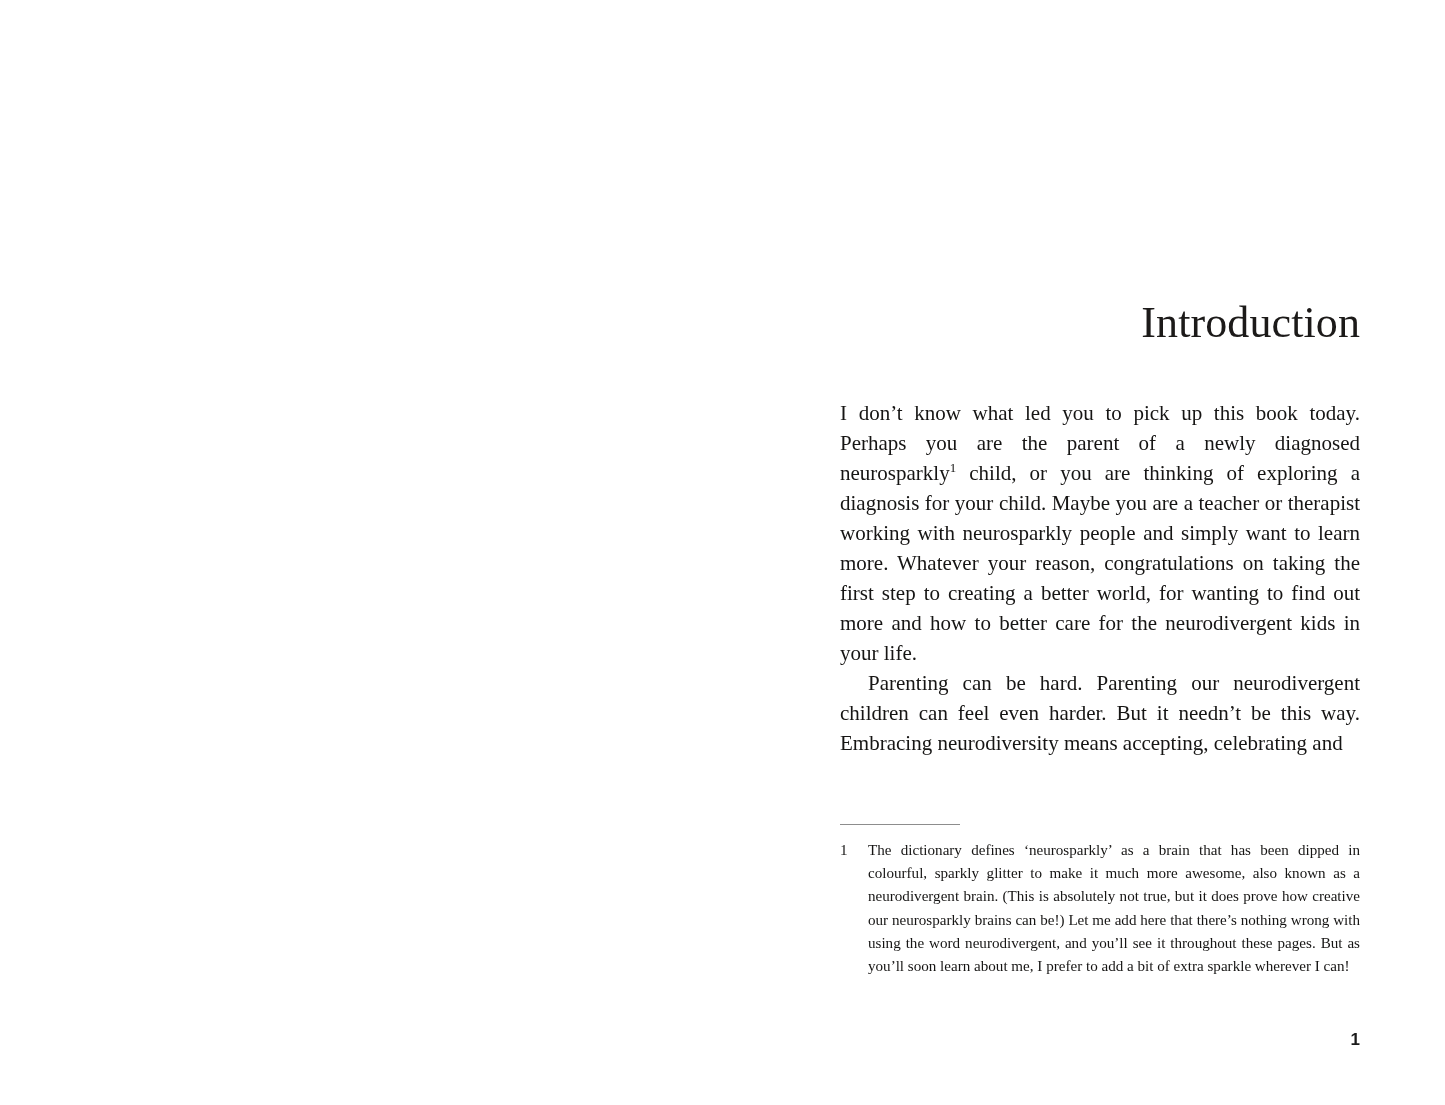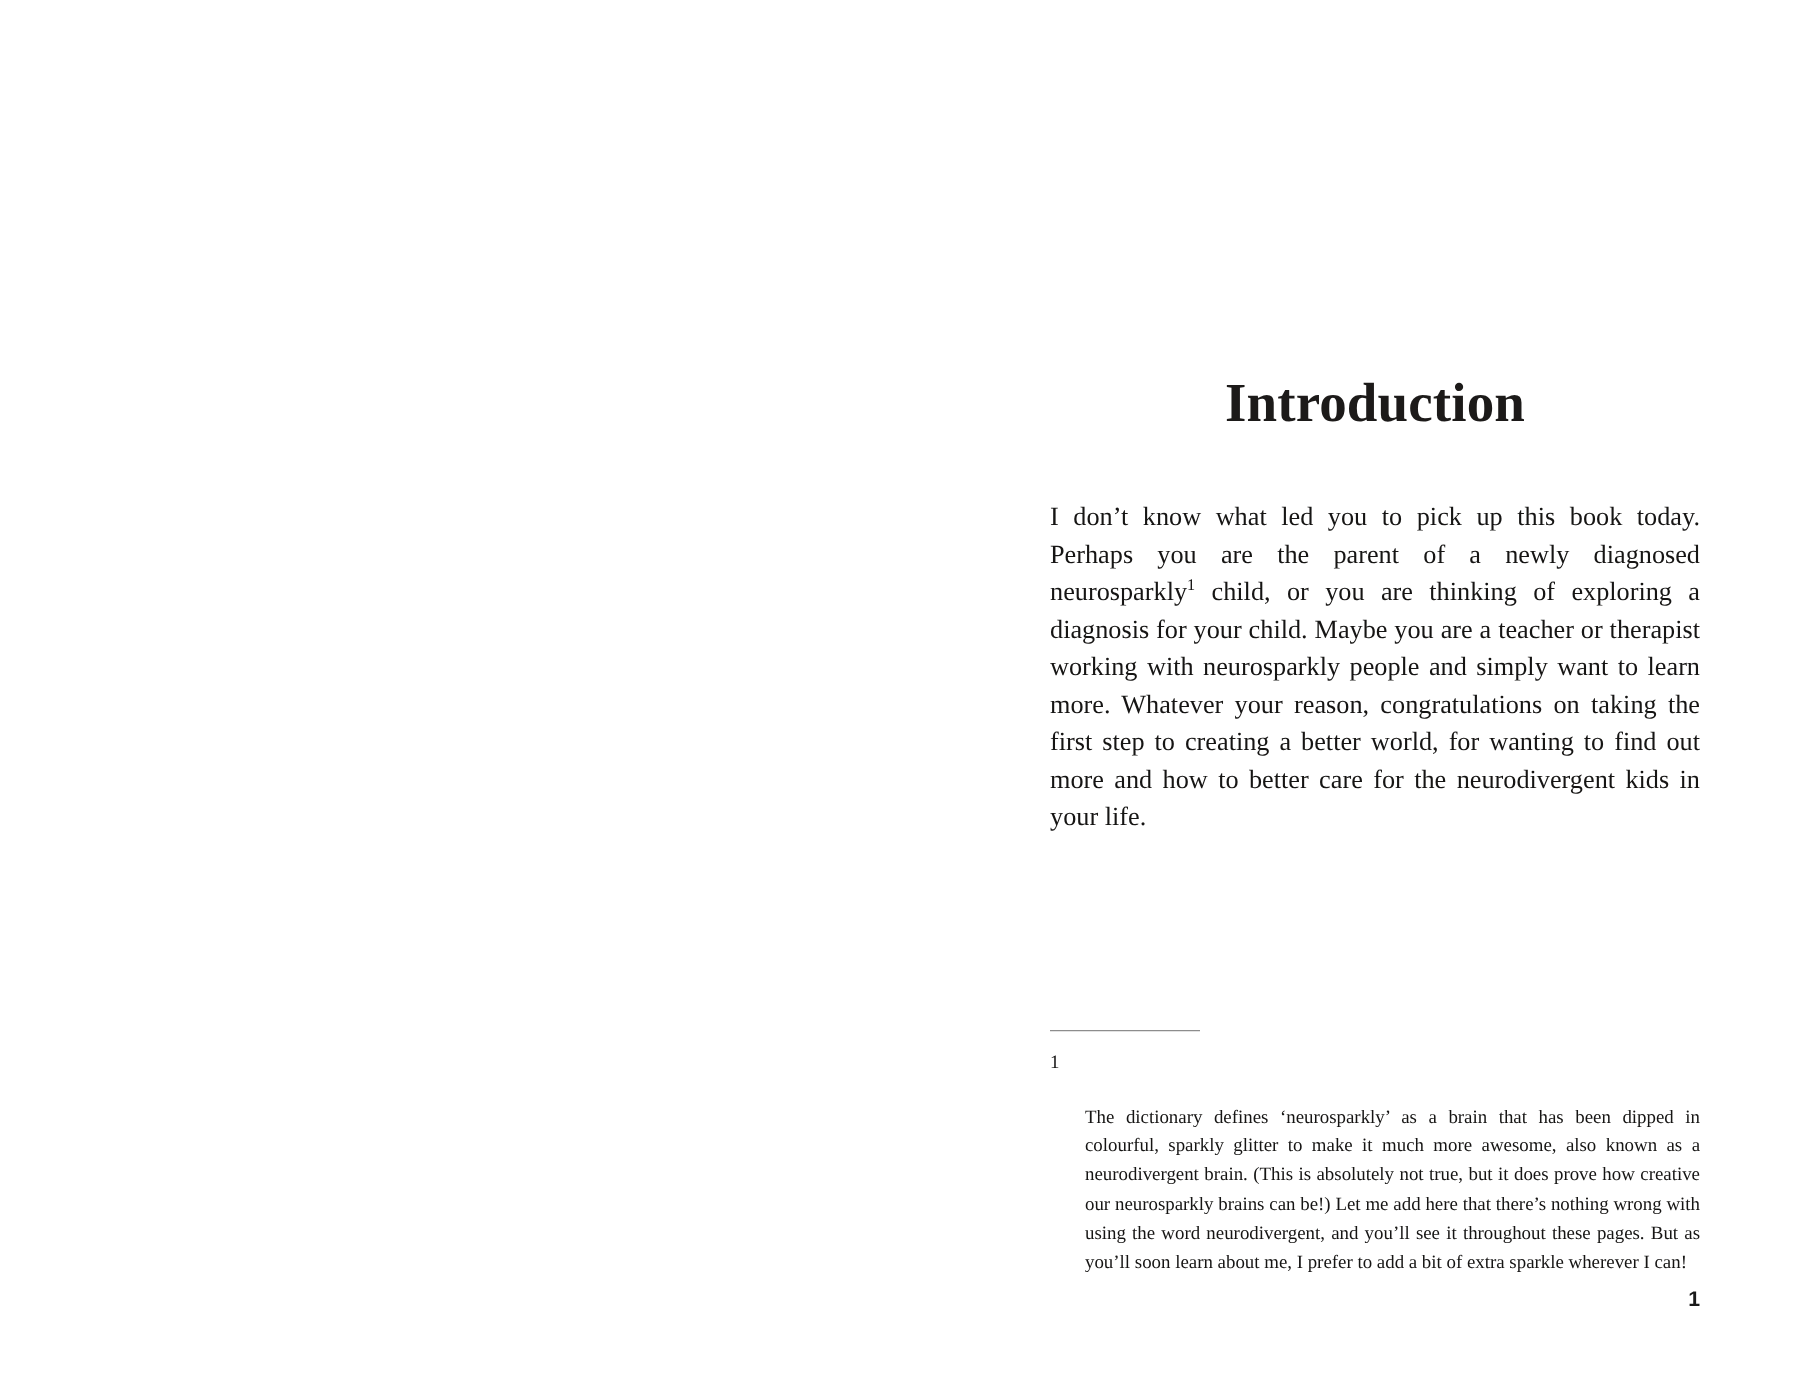--- a/index.html
+++ b/index.html
@@ -42,24 +42,24 @@
     top: 0;
     width: 520px;           
     height: 1105px;
   }
 
   .chapter-title {
     position: absolute;
     top: 268px;
     left: 0;
     width: 520px;
-    text-align: center;
+    text-align: right;
     font-size: 44px;
     line-height: 52px;
-    font-weight: 700;
+    font-weight: 400;
     letter-spacing: 0.1px;
     color: #1c1a19;
     font-family: "Liberation Serif", "DejaVu Serif", serif;
   }
 
   .body-block {
     position: absolute;
     top: 398px;
     left: 0;
     width: 520px;
@@ -107,21 +107,20 @@
   .footnote-marker {
     width: 28px;
     flex: 0 0 28px;
     text-align: left;
   }
   .footnote-text {
     flex: 1 1 auto;
     text-align: justify;
     text-justify: inter-word;
     hyphens: none;
-    margin-top: 44px;
   }
 
   
   .folio {
     position: absolute;
     top: 1030px;
     left: 0;
     width: 520px;
     text-align: right;
     font-family: "Liberation Sans", "DejaVu Sans", sans-serif;
@@ -140,20 +139,21 @@
   <div class="page-recto">
     <div class="type-area">
 
       <h1 class="chapter-title">Introduction</h1>
 
       <div class="body-block">
 
         <p class="para"><span>I don’t know what led you to pick up this book today. Perhaps you are the parent of a newly diagnosed neurosparkly</span><sup class="fn-ref">1</sup><span> child, or you are thinking of exploring a diagnosis for your child. Maybe you are a teacher or therapist working with neurosparkly people and simply want to learn more. Whatever your reason, congratulations on taking the first step to creating a better world, for wanting to find out more and how to better care for the neurodivergent kids in your life.</span></p>
 
 
+        <p class="para indent">Parenting can be hard. Parenting our neurodivergent children can feel even harder. But it needn’t be this way. Embracing neurodiversity means accepting, celebrating and</p>
 
       </div>
 
       <div class="footnote-area">
         <div class="footnote-rule"></div>
         <div class="footnote">
           <span class="footnote-marker">1</span>
           <span class="footnote-text">The dictionary defines ‘neurosparkly’ as a brain that has been dipped in colourful, sparkly glitter to make it much more awesome, also known as a neurodivergent brain. (This is absolutely not true, but it does prove how creative our neurosparkly brains can be!) Let me add here that there’s nothing wrong with using the word neurodivergent, and you’ll see it throughout these pages. But as you’ll soon learn about me, I prefer to add a bit of extra sparkle wherever I can!</span>
         </div>
       </div>

